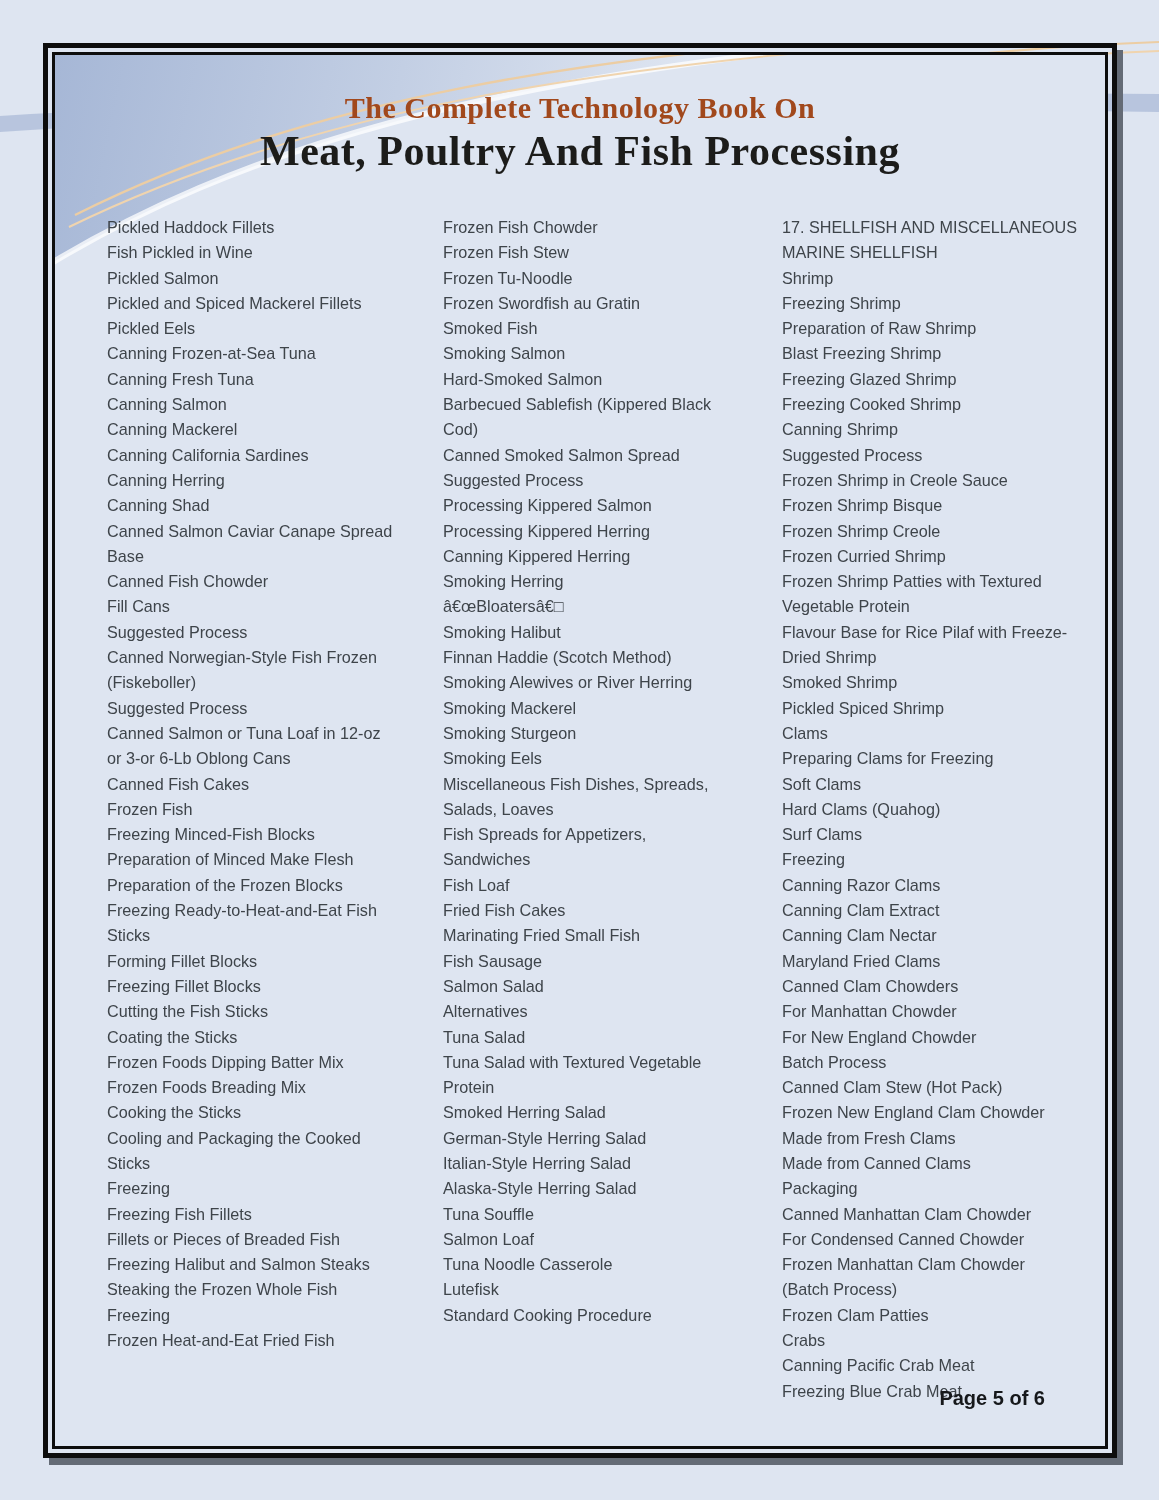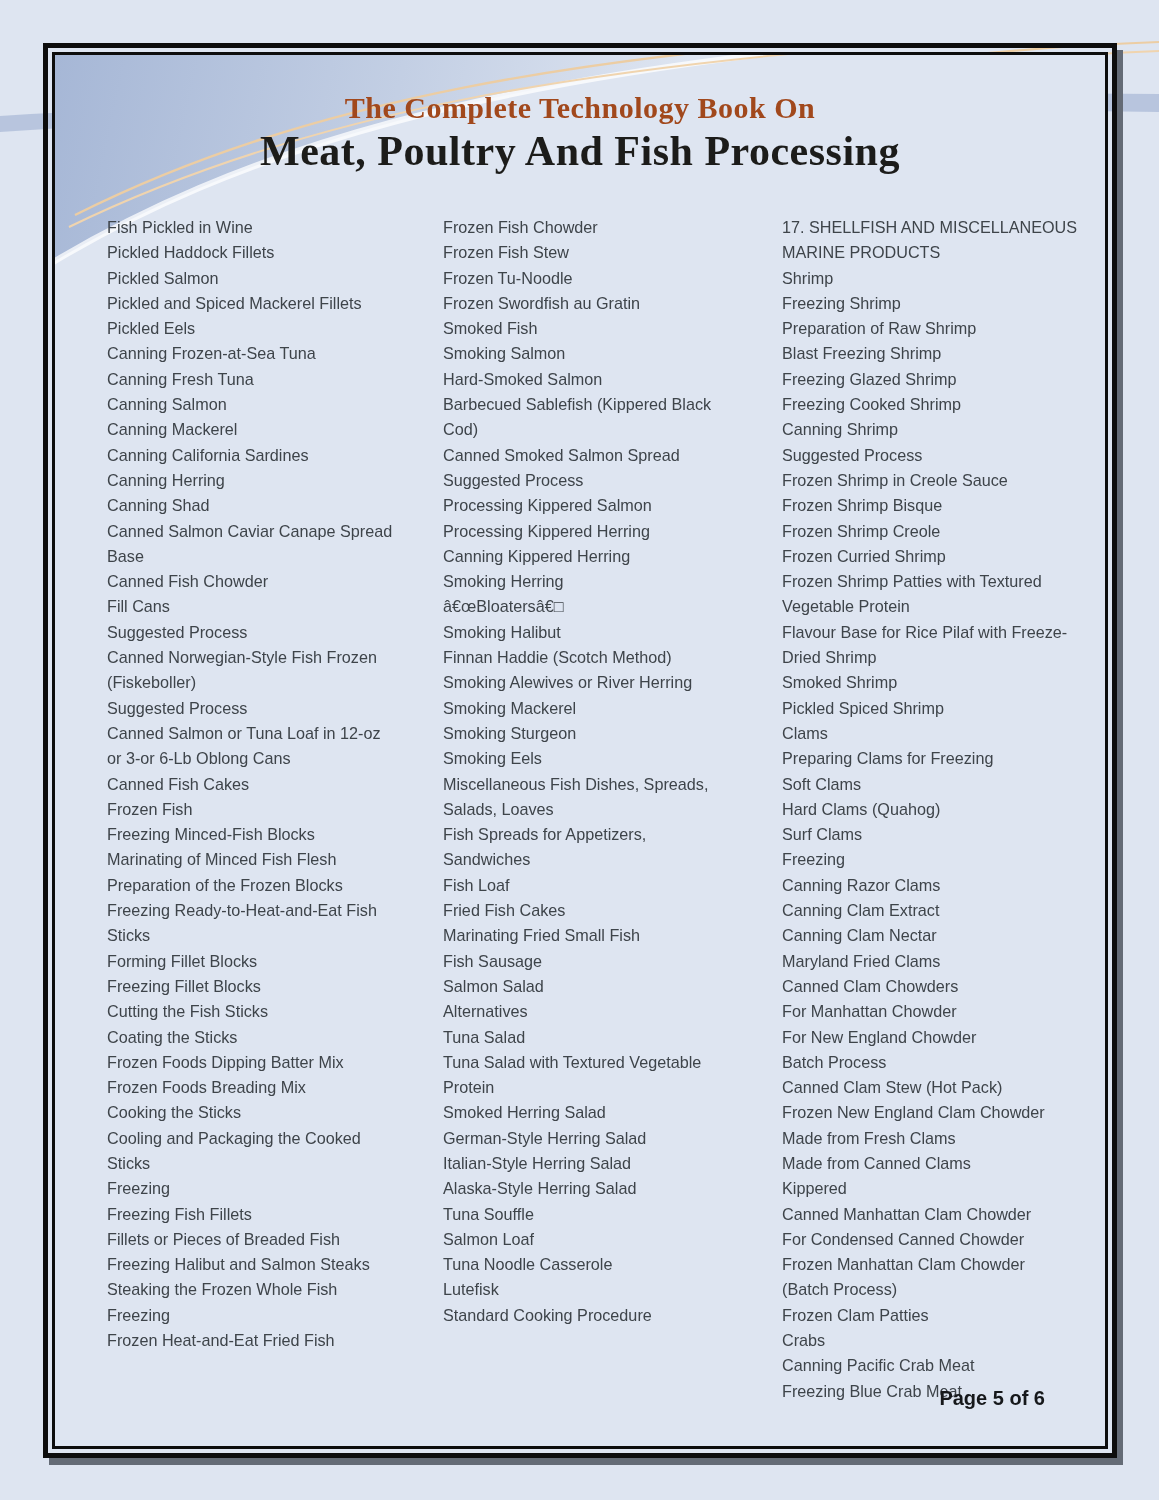--- a/index.html
+++ b/index.html
@@ -91,22 +91,22 @@
           <path d="M 14,172 C 250,57 530,8 950,-18" fill="none" stroke="#f0d4ae" stroke-width="2"></path>
         </svg>
       </div>
 
       <div class="titles">
         <div class="title1">The Complete Technology Book On</div>
         <div class="title2">Meat, Poultry And Fish Processing</div>
       </div>
 
       <div class="col col1">
+          <div class="toc-line">Pickled Haddock Fillets</div>
           <div class="toc-line">Fish Pickled in Wine</div>
-          <div class="toc-line">Pickled Haddock Fillets</div>
           <div class="toc-line">Pickled Salmon</div>
           <div class="toc-line">Pickled and Spiced Mackerel Fillets</div>
           <div class="toc-line">Pickled Eels</div>
           <div class="toc-line">Canning Frozen-at-Sea Tuna</div>
           <div class="toc-line">Canning Fresh Tuna</div>
           <div class="toc-line">Canning Salmon</div>
           <div class="toc-line">Canning Mackerel</div>
           <div class="toc-line">Canning California Sardines</div>
           <div class="toc-line">Canning Herring</div>
           <div class="toc-line">Canning Shad</div>
@@ -116,21 +116,21 @@
           <div class="toc-line">Fill Cans</div>
           <div class="toc-line">Suggested Process</div>
           <div class="toc-line">Canned Norwegian-Style Fish Frozen</div>
           <div class="toc-line">(Fiskeboller)</div>
           <div class="toc-line">Suggested Process</div>
           <div class="toc-line">Canned Salmon or Tuna Loaf in 12-oz</div>
           <div class="toc-line">or 3-or 6-Lb Oblong Cans</div>
           <div class="toc-line">Canned Fish Cakes</div>
           <div class="toc-line">Frozen Fish</div>
           <div class="toc-line">Freezing Minced-Fish Blocks</div>
-          <div class="toc-line">Marinating of Minced Fish Flesh</div>
+          <div class="toc-line">Preparation of Minced Make Flesh</div>
           <div class="toc-line">Preparation of the Frozen Blocks</div>
           <div class="toc-line">Freezing Ready-to-Heat-and-Eat Fish</div>
           <div class="toc-line">Sticks</div>
           <div class="toc-line">Forming Fillet Blocks</div>
           <div class="toc-line">Freezing Fillet Blocks</div>
           <div class="toc-line">Cutting the Fish Sticks</div>
           <div class="toc-line">Coating the Sticks</div>
           <div class="toc-line">Frozen Foods Dipping Batter Mix</div>
           <div class="toc-line">Frozen Foods Breading Mix</div>
           <div class="toc-line">Cooking the Sticks</div>
@@ -185,21 +185,21 @@
           <div class="toc-line">Italian-Style Herring Salad</div>
           <div class="toc-line">Alaska-Style Herring Salad</div>
           <div class="toc-line">Tuna Souffle</div>
           <div class="toc-line">Salmon Loaf</div>
           <div class="toc-line">Tuna Noodle Casserole</div>
           <div class="toc-line">Lutefisk</div>
           <div class="toc-line">Standard Cooking Procedure</div>
         </div>
       <div class="col col3">
           <div class="toc-line">17. SHELLFISH AND MISCELLANEOUS</div>
-          <div class="toc-line">MARINE PRODUCTS</div>
+          <div class="toc-line">MARINE SHELLFISH</div>
           <div class="toc-line">Shrimp</div>
           <div class="toc-line">Freezing Shrimp</div>
           <div class="toc-line">Preparation of Raw Shrimp</div>
           <div class="toc-line">Blast Freezing Shrimp</div>
           <div class="toc-line">Freezing Glazed Shrimp</div>
           <div class="toc-line">Freezing Cooked Shrimp</div>
           <div class="toc-line">Canning Shrimp</div>
           <div class="toc-line">Suggested Process</div>
           <div class="toc-line">Frozen Shrimp in Creole Sauce</div>
           <div class="toc-line">Frozen Shrimp Bisque</div>
@@ -222,21 +222,21 @@
           <div class="toc-line">Canning Clam Nectar</div>
           <div class="toc-line">Maryland Fried Clams</div>
           <div class="toc-line">Canned Clam Chowders</div>
           <div class="toc-line">For Manhattan Chowder</div>
           <div class="toc-line">For New England Chowder</div>
           <div class="toc-line">Batch Process</div>
           <div class="toc-line">Canned Clam Stew (Hot Pack)</div>
           <div class="toc-line">Frozen New England Clam Chowder</div>
           <div class="toc-line">Made from Fresh Clams</div>
           <div class="toc-line">Made from Canned Clams</div>
-          <div class="toc-line">Kippered</div>
+          <div class="toc-line">Packaging</div>
           <div class="toc-line">Canned Manhattan Clam Chowder</div>
           <div class="toc-line">For Condensed Canned Chowder</div>
           <div class="toc-line">Frozen Manhattan Clam Chowder</div>
           <div class="toc-line">(Batch Process)</div>
           <div class="toc-line">Frozen Clam Patties</div>
           <div class="toc-line">Crabs</div>
           <div class="toc-line">Canning Pacific Crab Meat</div>
           <div class="toc-line">Freezing Blue Crab Meat</div>
         </div>
 

